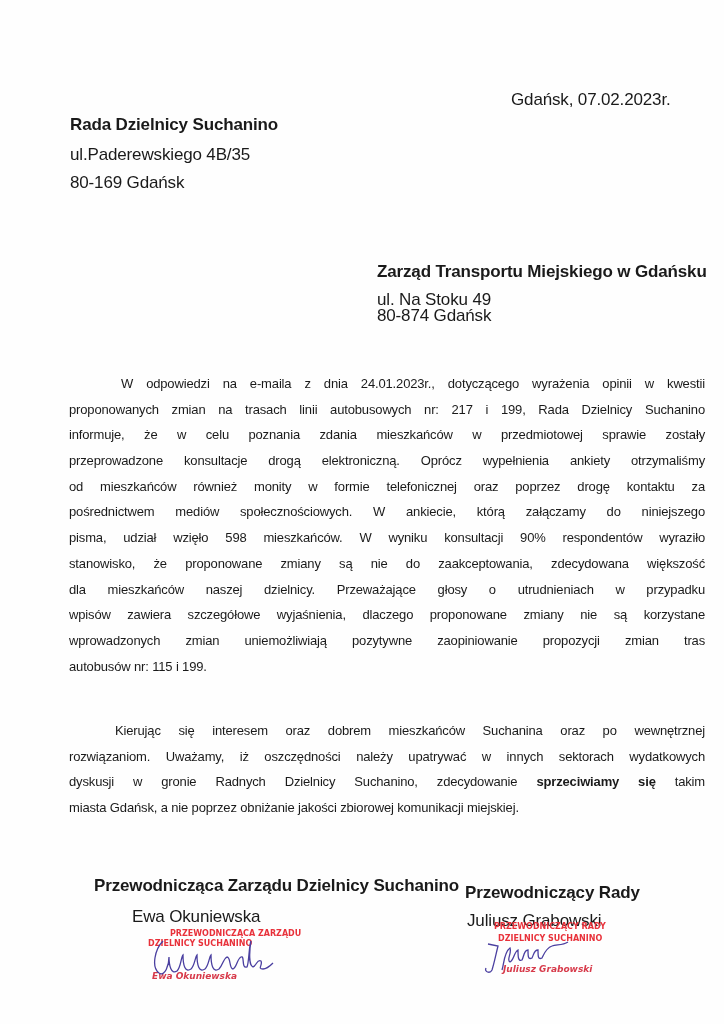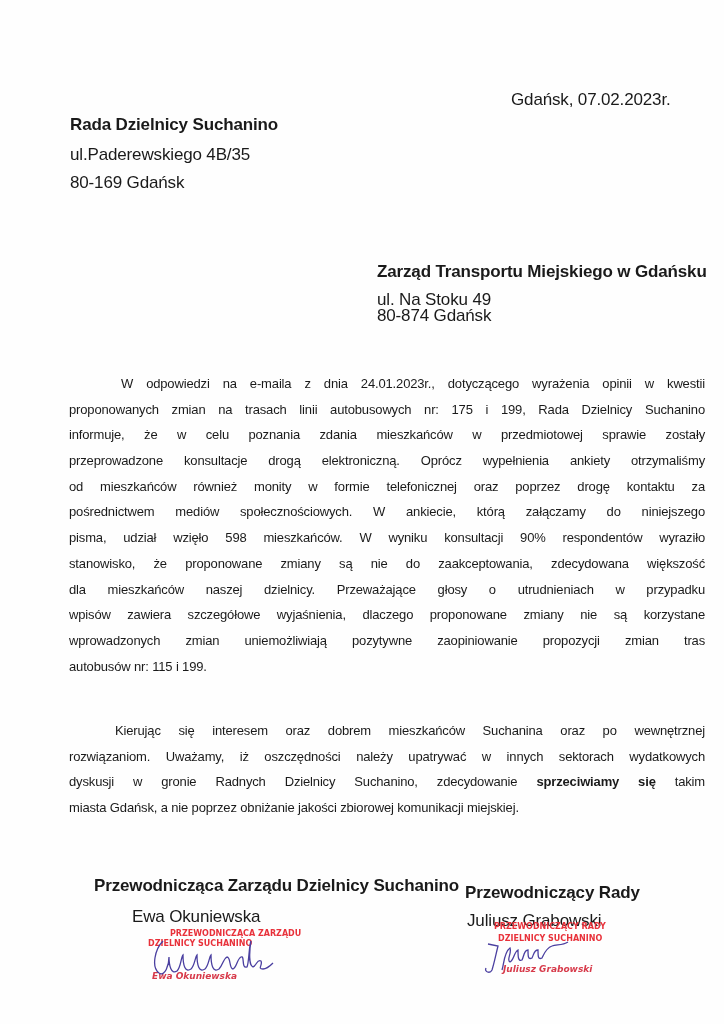--- a/index.html
+++ b/index.html
@@ -30,21 +30,21 @@
   </div>
 
   <div>
     <div class="abs t b" style="left:377px; top:262px;">Zarząd Transportu Miejskiego w Gdańsku</div>
     <div class="abs t" style="left:377px; top:290px;">ul. Na Stoku 49</div>
     <div class="abs t" style="left:377px; top:306px;">80-874 Gdańsk</div>
   </div>
 
   <div class="body-block" style="top:371px;">
     <span class="line" style="padding-left:52px;">W odpowiedzi na e-maila z dnia 24.01.2023r., dotyczącego wyrażenia opinii w kwestii</span>
-    <span class="line">proponowanych zmian na trasach linii autobusowych nr: 175 i 199, Rada Dzielnicy Suchanino</span>
+    <span class="line">proponowanych zmian na trasach linii autobusowych nr: 217 i 199, Rada Dzielnicy Suchanino</span>
     <span class="line">informuje, że w celu poznania zdania mieszkańców w przedmiotowej sprawie zostały</span>
     <span class="line">przeprowadzone konsultacje drogą elektroniczną. Oprócz wypełnienia ankiety otrzymaliśmy</span>
     <span class="line">od mieszkańców również monity w formie telefonicznej oraz poprzez drogę kontaktu za</span>
     <span class="line">pośrednictwem mediów społecznościowych. W ankiecie, którą załączamy do niniejszego</span>
     <span class="line">pisma, udział wzięło 598 mieszkańców. W wyniku konsultacji 90% respondentów wyraziło</span>
     <span class="line">stanowisko, że proponowane zmiany są nie do zaakceptowania, zdecydowana większość</span>
     <span class="line">dla mieszkańców naszej dzielnicy. Przeważające głosy o utrudnieniach w przypadku</span>
     <span class="line">wpisów zawiera szczegółowe wyjaśnienia, dlaczego proponowane zmiany nie są korzystane</span>
     <span class="line">wprowadzonych zmian uniemożliwiają pozytywne zaopiniowanie propozycji zmian tras</span>
     <span class="line last">autobusów nr: 115 i 199.</span>

